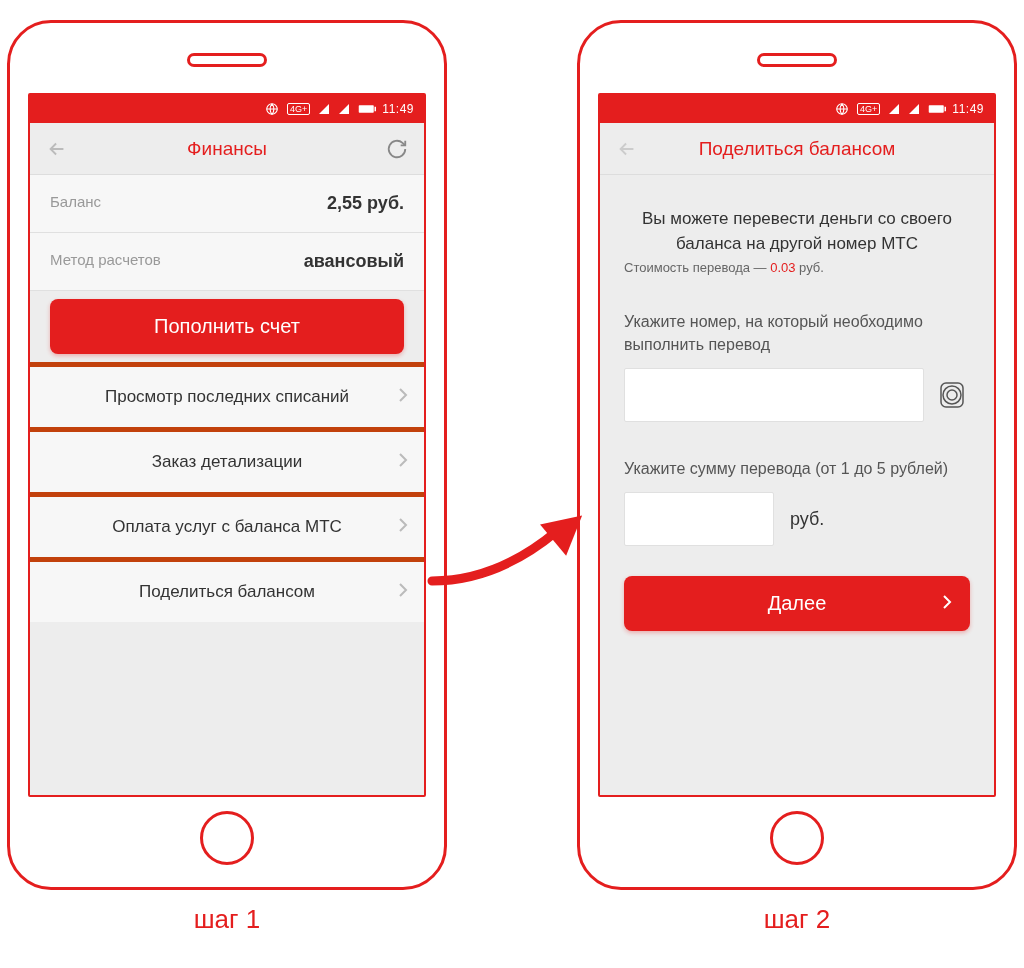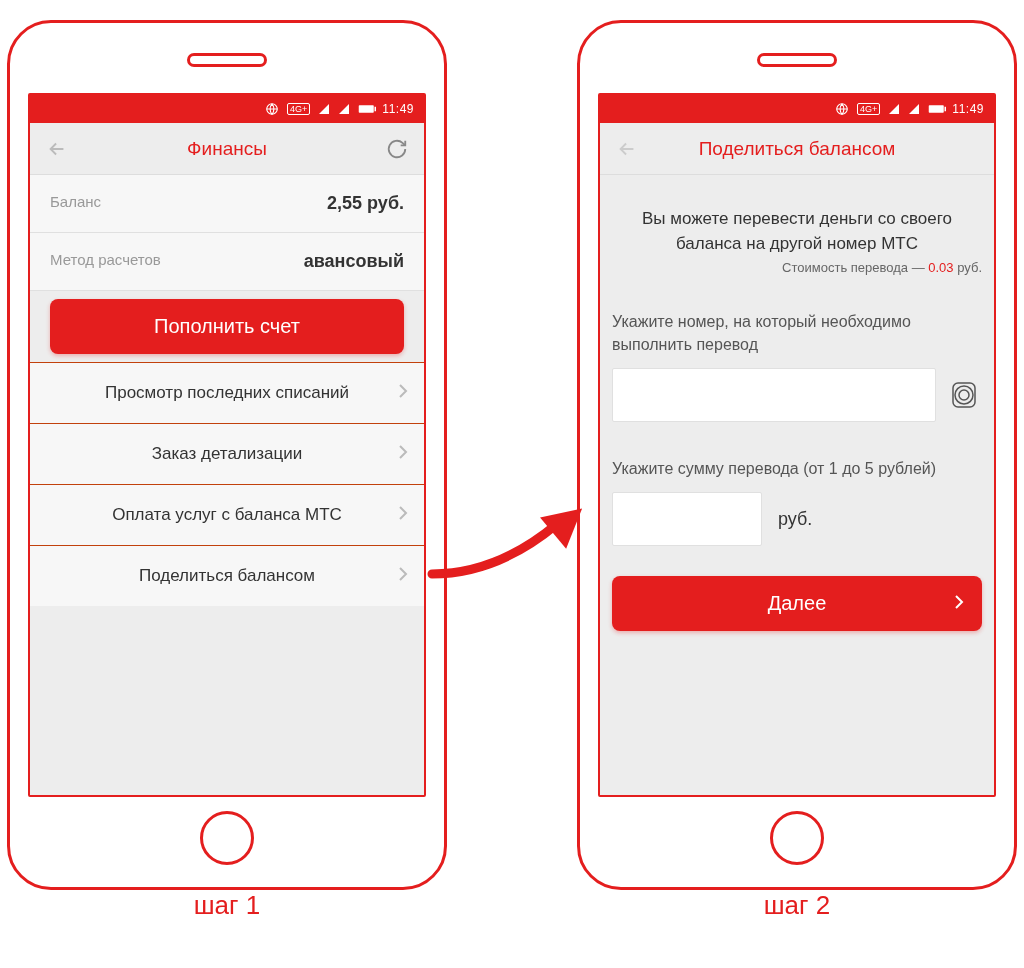--- a/index.html
+++ b/index.html
@@ -14,28 +14,28 @@
     .appbar { background: #ededed; height: 52px; display: flex; align-items: center; justify-content: flex-start; padding: 0 16px; border-bottom: 1px solid #ddd; }
     .appbar-title { color: #e41e1e; font-size: 19px; text-align: center; flex: 1; }
     .appbar-icon { width: 24px; color: #aaa; display: flex; align-items: center; }
     .content { flex: 1; background: #ededed; overflow-y: auto; }
     .info-row { background: #f7f7f7; padding: 18px 20px; display: flex; justify-content: space-between; align-items: flex-start; border-bottom: 1px solid #e0e0e0; gap: 16px; }
     .info-label { color: #999; font-size: 15px; }
     .info-value { font-weight: 700; color: #333; font-size: 18px; }
     .primary-btn { background: #e41e1e; color: #fff; border: none; border-radius: 8px; padding: 16px; font-size: 20px; width: calc(100% - 40px); margin: 8px 20px; cursor: pointer; box-shadow: 0 2px 4px rgba(228,30,30,0.3); display: flex; align-items: center; justify-content: center; position: relative; }
     .primary-btn .chev { position: absolute; right: 18px; color: rgba(255,255,255,0.9); }
     .menu-list { background: #f7f7f7; }
-    .menu-item { padding: 20px 32px; text-align: center; border-top: 1px solid #c2410c; color: #333; font-size: 17px; font-weight: 500; display: flex; align-items: center; justify-content: center; position: relative; cursor: pointer; background: #f7f7f7; }
+    .menu-item { padding: 20px 32px; text-align: center; border-top: 5px solid #c2410c; color: #333; font-size: 17px; font-weight: 500; display: flex; align-items: center; justify-content: center; position: relative; cursor: pointer; background: #f7f7f7; }
     .menu-item .chev { position: absolute; right: 16px; color: #bbb; }
-    .step-label { color: #e41e1e; font-size: 26px; text-align: left; }
+    .step-label { color: #e41e1e; font-size: 26px; text-align: left; margin-top: 14px; }
     .phone-col { display: flex; flex-direction: column; align-items: center; }
     .arrow { margin: 0 -30px 60px -30px; z-index: 5; transform: translateY(100px); }
-    .share-body { padding: 20px 12px; }
+    .share-body { padding: 20px 24px; }
     .share-desc { text-align: center; color: #333; font-size: 17px; line-height: 1.45; margin: 12px 0 4px 0; }
-    .share-cost { text-align: right; color: #666; font-size: 13px; margin-bottom: 36px; }
+    .share-cost { text-align: left; color: #666; font-size: 13px; margin-bottom: 36px; }
     .share-cost .cost-val { color: #e41e1e; }
     .field-label { color: #555; font-size: 16px; line-height: 1.4; margin-bottom: 12px; }
     .phone-input-row { display: flex; align-items: center; gap: 10px; margin-bottom: 36px; }
     .phone-input { flex: 1; background: #fff; border: 1px solid #e0e0e0; height: 54px; border-radius: 2px; padding: 0 12px; font-size: 16px; }
     .contacts-icon { width: 36px; height: 36px; display: flex; align-items: center; justify-content: center; color: #666; cursor: pointer; }
     .amount-row { display: flex; align-items: center; gap: 16px; margin-bottom: 30px; }
     .amount-input { width: 150px; background: #fff; border: 1px solid #e0e0e0; height: 54px; border-radius: 2px; padding: 0 12px; font-size: 16px; }
     .amount-unit { color: #333; font-size: 18px; }
   </style>
 </head>

